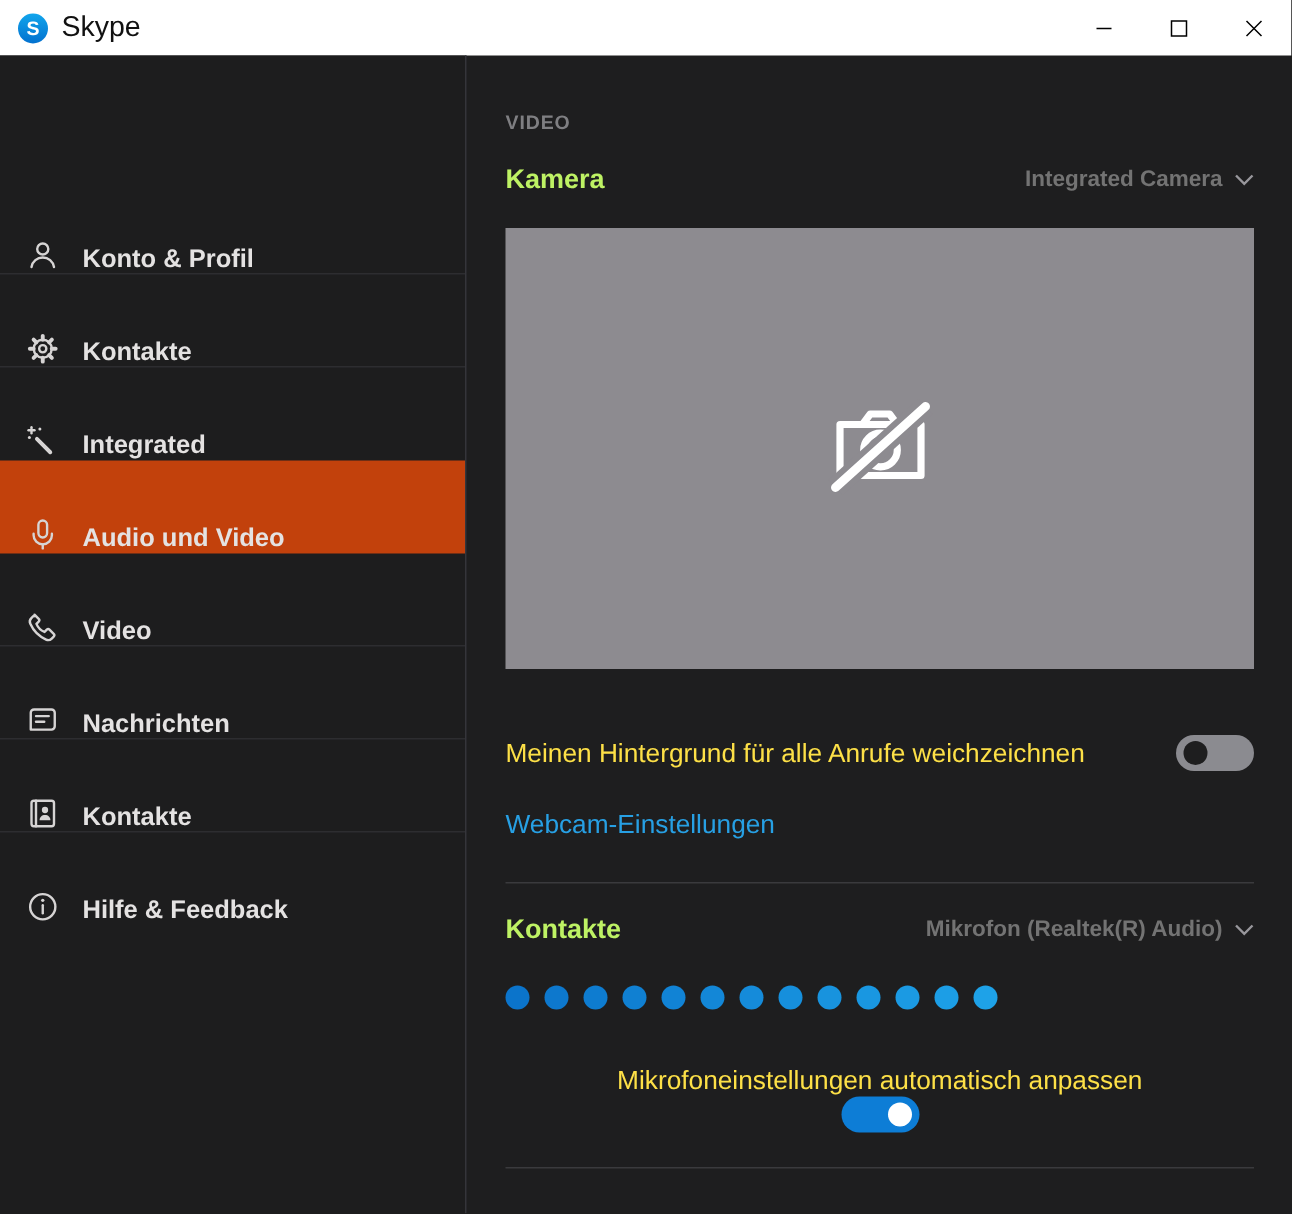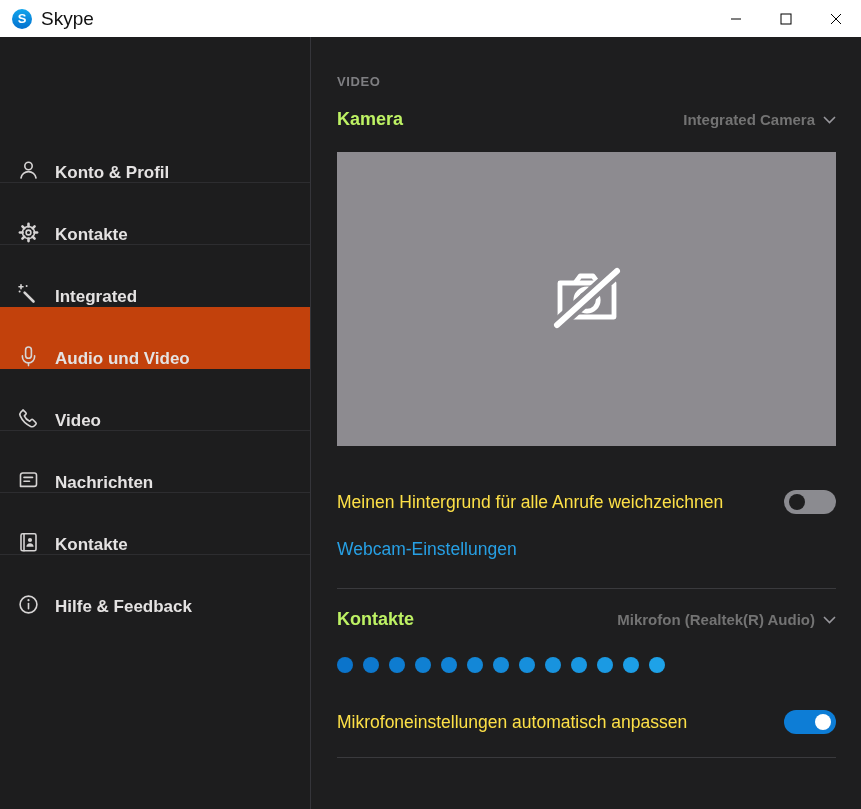--- a/index.html
+++ b/index.html
@@ -89,21 +89,21 @@
   .toggle.on { background:#0d7dd6; }
   .toggle.on .knob { right:5px; background:#ffffff; }
   .link {
     display:inline-block; margin-top:25px; color:#27a0e4; font-size:17.5px;
     text-decoration:none; cursor:pointer;
   }
   .divider { margin-top:28px; height:1px; background:#3a3a3d; border:none; }
   .audio-header { margin-top:26px; }
   .mic-dots { margin-top:27px; display:flex; gap:10px; }
   .mic-dot { width:16px; height:16px; border-radius:50%; }
-  .auto-row { margin-top:37px; }
+  .auto-row { margin-top:37px;flex-direction:column; }
   .bottom-divider { margin-top:23px; }
 </style>
 </head>
 <body>
 
 <header class="titlebar">
   <div class="app-logo">S</div>
   <span class="app-title">Skype</span>
   <div class="win-controls">
     <button class="win-btn">

